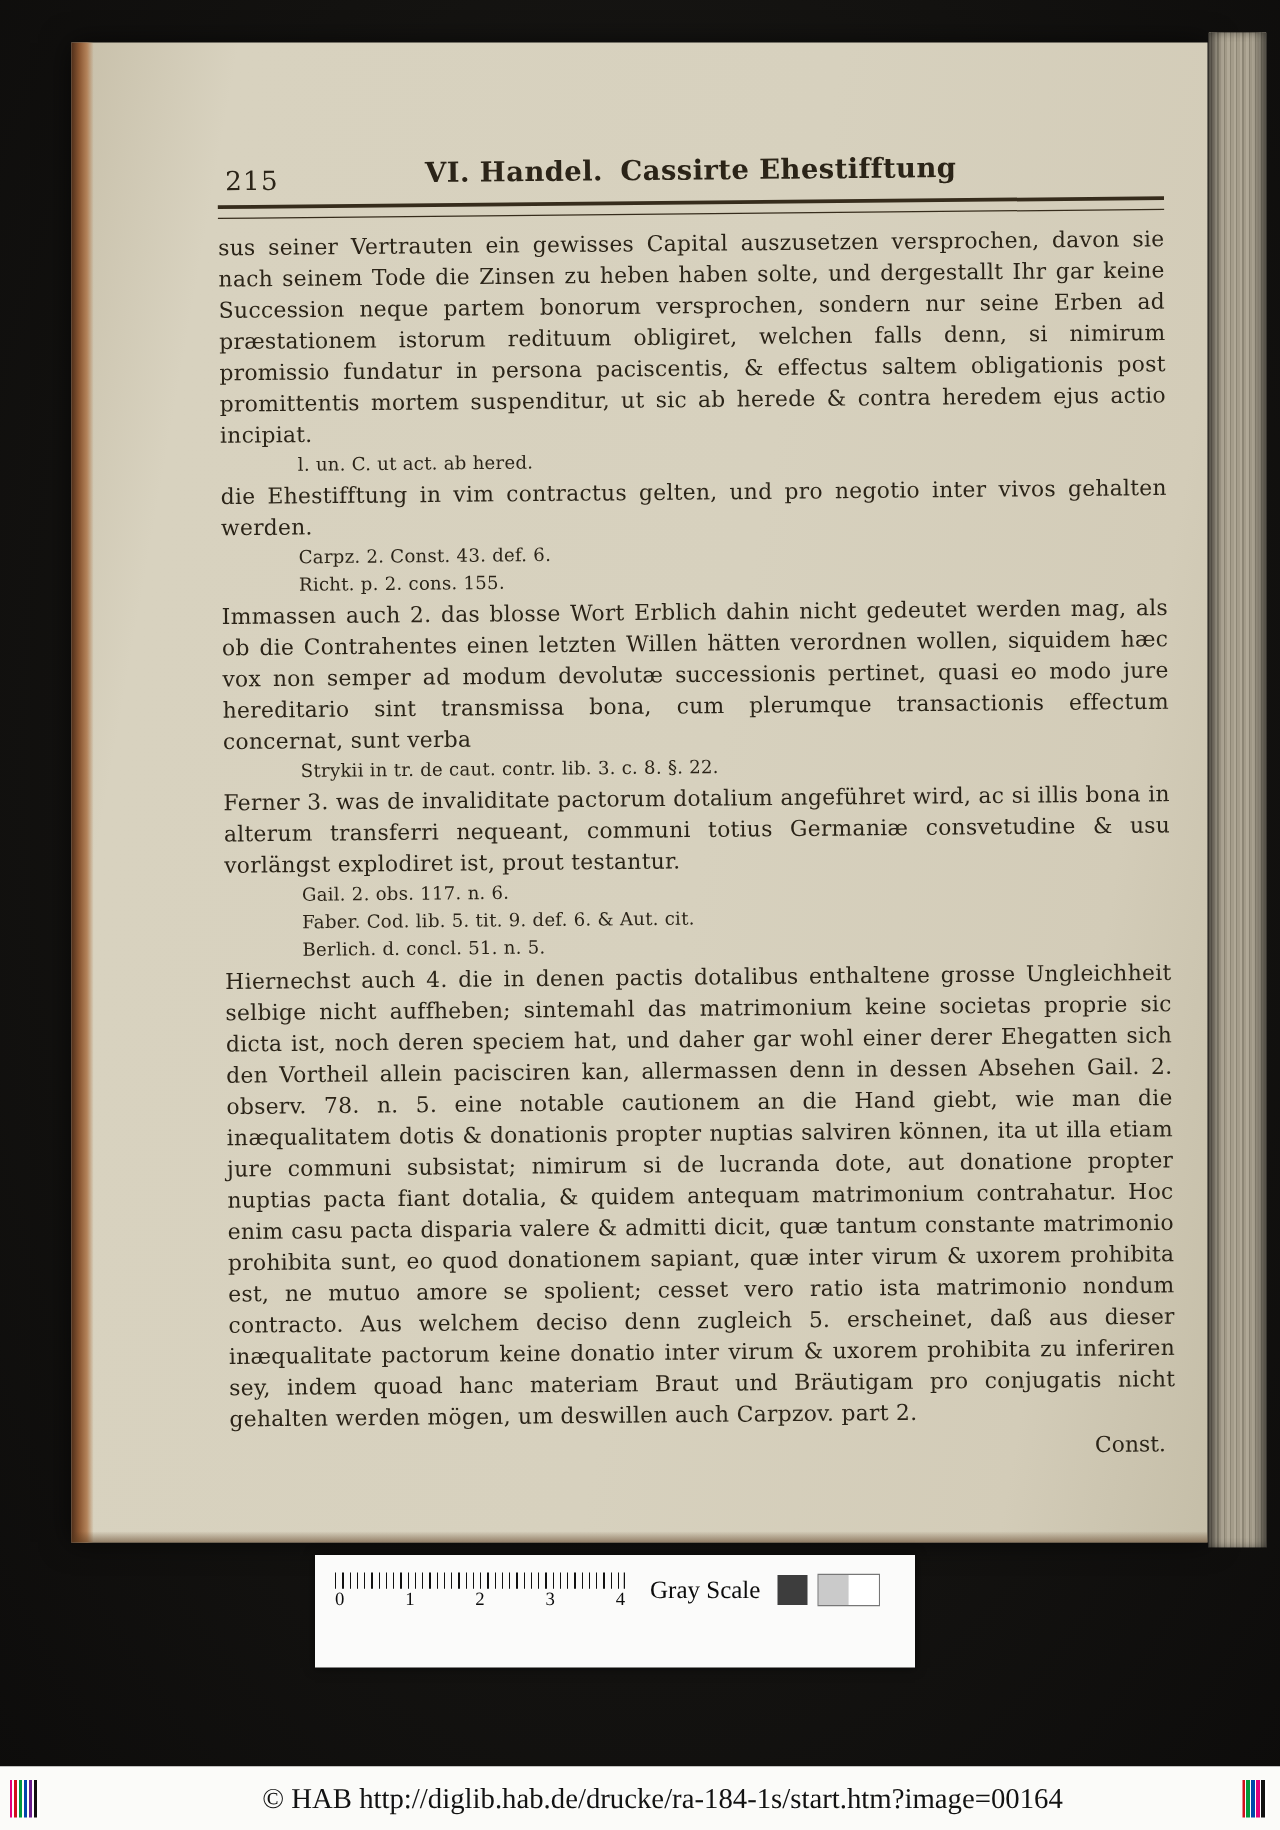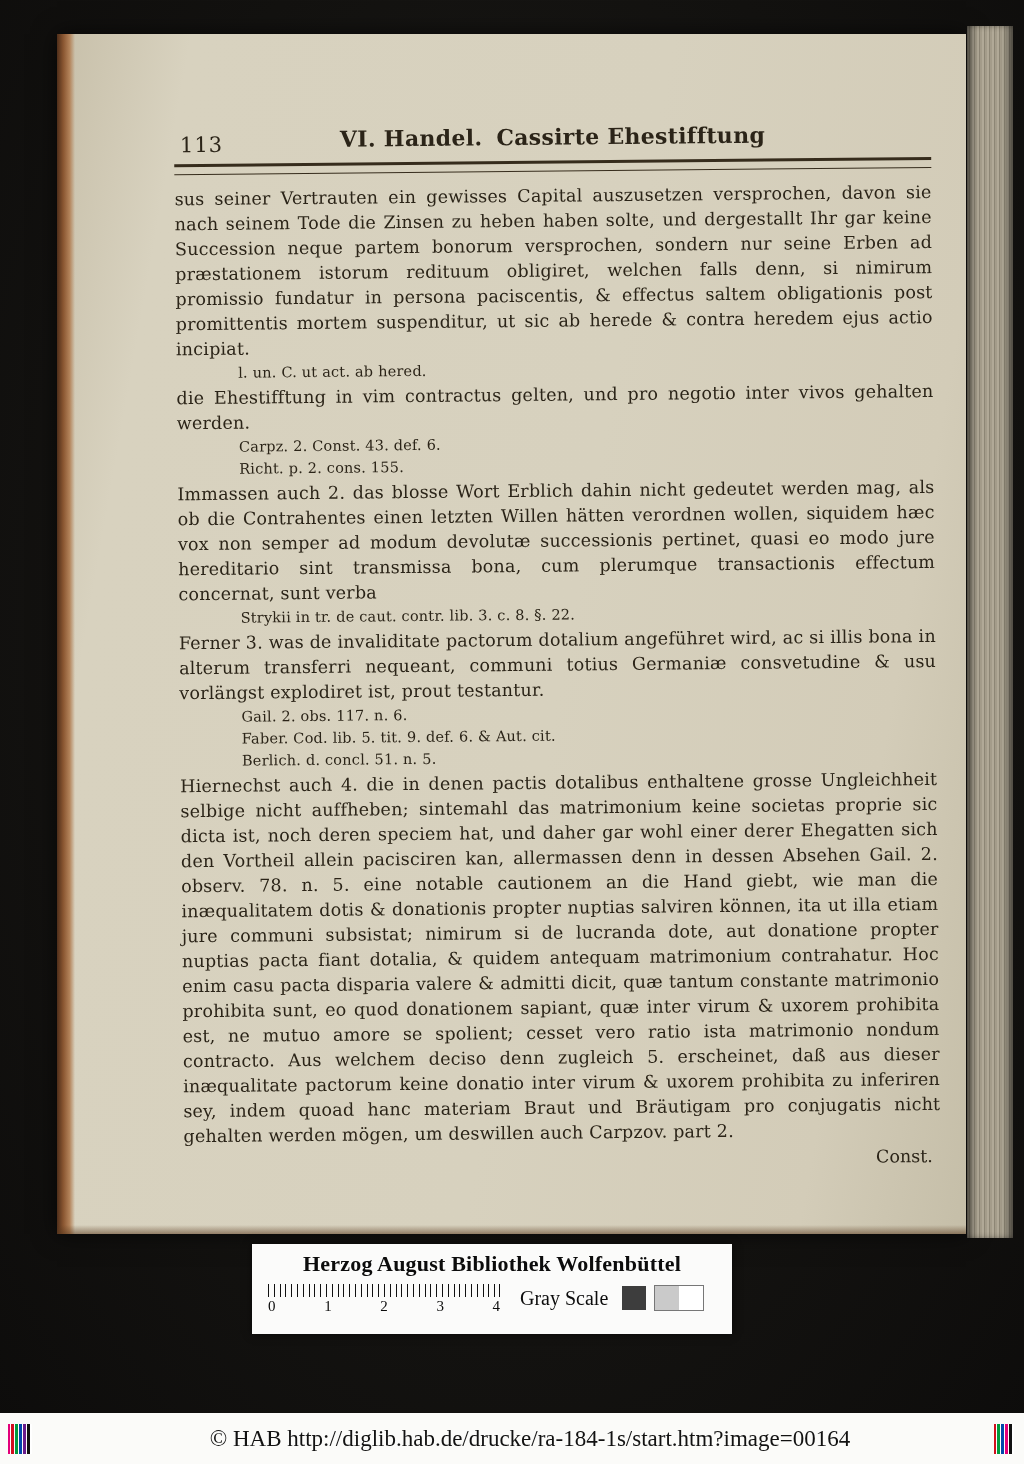--- a/index.html
+++ b/index.html
@@ -98,21 +98,21 @@
 <body>
 
 <div class="stage">
 
   <div class="page">
     <div class="fore-edge"></div>
     <div class="bottom-edge"></div>
 
     <div class="page-content">
       <div class="header-row">
-        <span class="page-num">113</span>
+        <span class="page-num">215</span>
         <div class="running-head">
           <span>VI. Handel.</span><span class="head-title">Cassirte Ehestifftung</span>
         </div>
       </div>
       <div class="head-rule"></div>
 
       <div class="para">sus seiner Vertrauten ein gewisses Capital auszusetzen versprochen, davon sie nach seinem Tode die Zinsen zu heben haben solte, und dergestallt Ihr gar keine Succession neque partem bonorum versprochen, sondern nur seine Erben ad præstationem istorum redituum obligiret, welchen falls denn, si nimirum promissio fundatur in persona paciscentis, &amp; effectus saltem obligationis post promittentis mortem suspenditur, ut sic ab herede &amp; contra heredem ejus actio incipiat.</div>
       <div class="cit">l. un. C. ut act. ab hered.</div>
       <div class="para">die Ehestifftung in vim contractus gelten, und pro negotio inter vivos gehalten werden.</div>
       <div class="cit">Carpz. 2. Const. 43. def. 6.</div>
@@ -124,21 +124,20 @@
       <div class="cit">Faber. Cod. lib. 5. tit. 9. def. 6. &amp; Aut. cit.</div>
       <div class="cit">Berlich. d. concl. 51. n. 5.</div>
       <div class="para">Hiernechst auch 4. die in denen pactis dotalibus enthaltene grosse Ungleichheit selbige nicht auffheben; sintemahl das matrimonium keine societas proprie sic dicta ist, noch deren speciem hat, und daher gar wohl einer derer Ehegatten sich den Vortheil allein pacisciren kan, allermassen denn in dessen Absehen Gail. 2. observ. 78. n. 5. eine notable cautionem an die Hand giebt, wie man die inæqualitatem dotis &amp; donationis propter nuptias salviren können, ita ut illa etiam jure communi subsistat; nimirum si de lucranda dote, aut donatione propter nuptias pacta fiant dotalia, &amp; quidem antequam matrimonium contrahatur. Hoc enim casu pacta disparia valere &amp; admitti dicit, quæ tantum constante matrimonio prohibita sunt, eo quod donationem sapiant, quæ inter virum &amp; uxorem prohibita est, ne mutuo amore se spolient; cesset vero ratio ista matrimonio nondum contracto. Aus welchem deciso denn zugleich 5. erscheinet, daß aus dieser inæqualitate pactorum keine donatio inter virum &amp; uxorem prohibita zu inferiren sey, indem quoad hanc materiam Braut und Bräutigam pro conjugatis nicht gehalten werden mögen, um deswillen auch Carpzov. part 2.</div>
       <div class="sig">Const.</div>
     </div>
   </div>
 
   <div class="page-stack"></div>
 
   <div class="hab-label">
-    <div class="label-title">Herzog August Bibliothek Wolfenbüttel</div>
     <div class="label-row">
       <div class="ruler">
         <div class="ruler-ticks"></div>
         <div class="ruler-nums">
           <span>0</span>
           <span>1</span>
           <span>2</span>
           <span>3</span>
           <span>4</span>
         </div>

